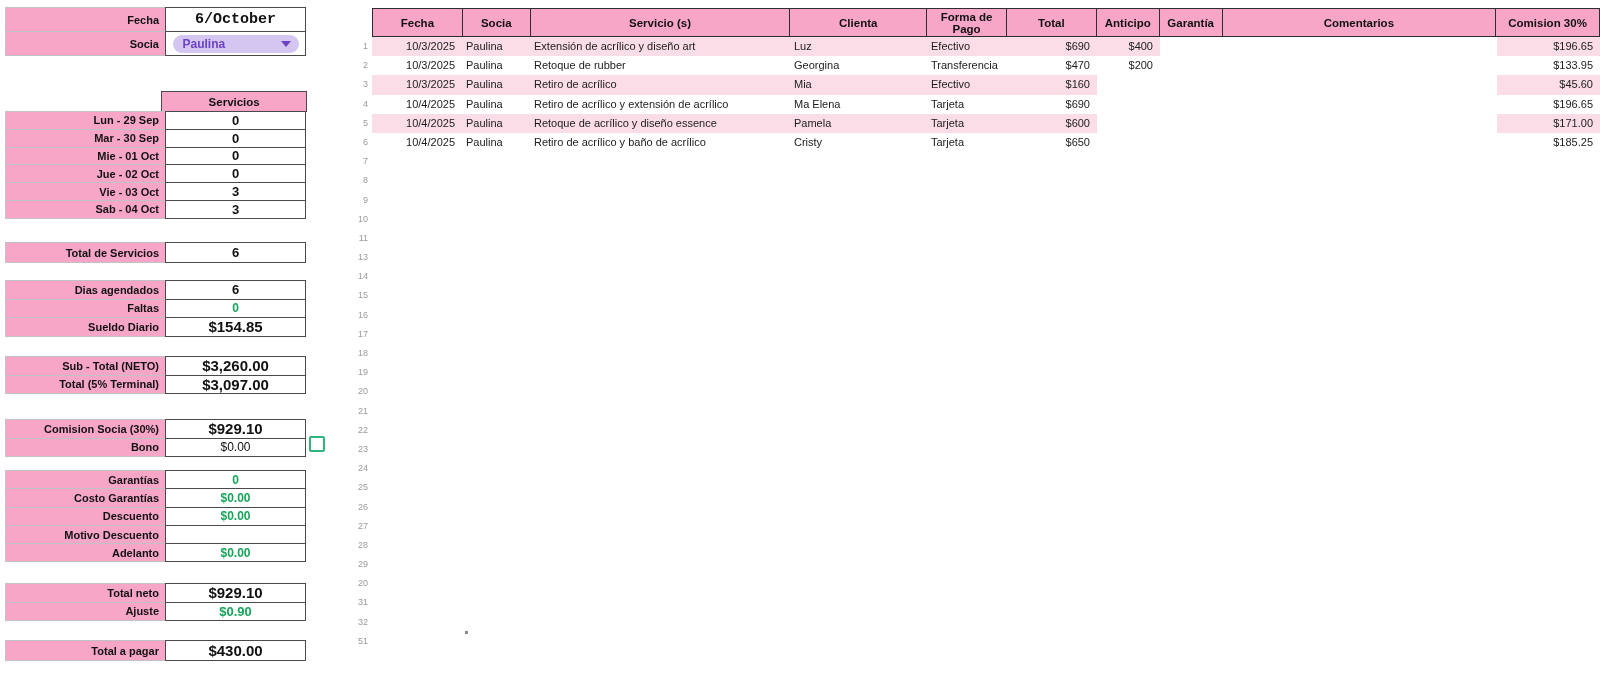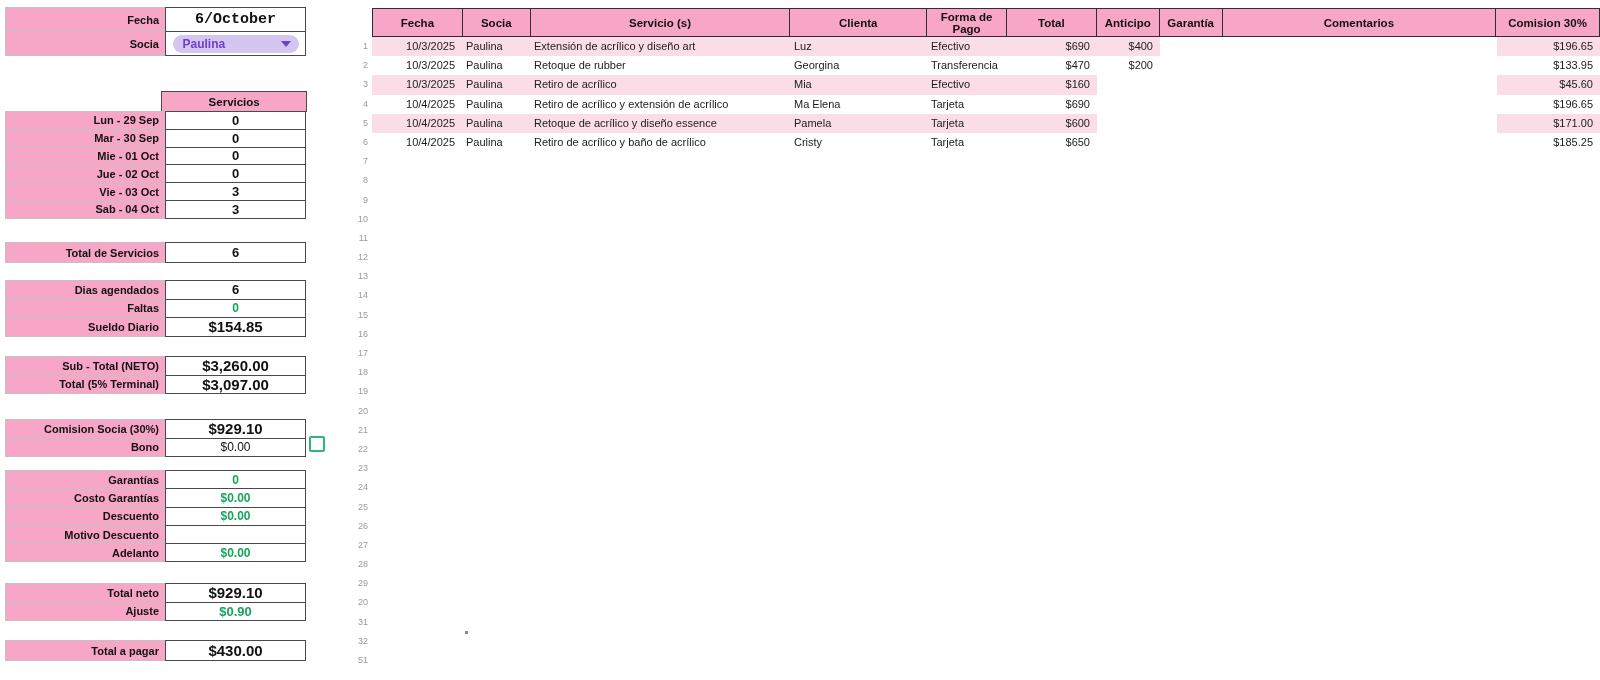--- a/index.html
+++ b/index.html
@@ -337,33 +337,20 @@
         <div class="tcell aL" style="width: 260px;"></div>
         <div class="tcell aL" style="width: 137px;"></div>
         <div class="tcell aL" style="width: 80px;"></div>
         <div class="tcell aR" style="width: 90px;"></div>
         <div class="tcell aR" style="width: 63px;"></div>
         <div class="tcell aR" style="width: 63px;"></div>
         <div class="tcell aL" style="width: 274px;"></div>
         <div class="tcell aR" style="width: 103px;"></div>
       </div>
       <div class="trow">
-        <div class="rownum">12</div>
-        <div class="tcell aR" style="width: 90px;"></div>
-        <div class="tcell aL" style="width: 68px;"></div>
-        <div class="tcell aL" style="width: 260px;"></div>
-        <div class="tcell aL" style="width: 137px;"></div>
-        <div class="tcell aL" style="width: 80px;"></div>
-        <div class="tcell aR" style="width: 90px;"></div>
-        <div class="tcell aR" style="width: 63px;"></div>
-        <div class="tcell aR" style="width: 63px;"></div>
-        <div class="tcell aL" style="width: 274px;"></div>
-        <div class="tcell aR" style="width: 103px;"></div>
-      </div>
-      <div class="trow">
         <div class="rownum">13</div>
         <div class="tcell aR" style="width: 90px;"></div>
         <div class="tcell aL" style="width: 68px;"></div>
         <div class="tcell aL" style="width: 260px;"></div>
         <div class="tcell aL" style="width: 137px;"></div>
         <div class="tcell aL" style="width: 80px;"></div>
         <div class="tcell aR" style="width: 90px;"></div>
         <div class="tcell aR" style="width: 63px;"></div>
         <div class="tcell aR" style="width: 63px;"></div>
         <div class="tcell aL" style="width: 274px;"></div>

